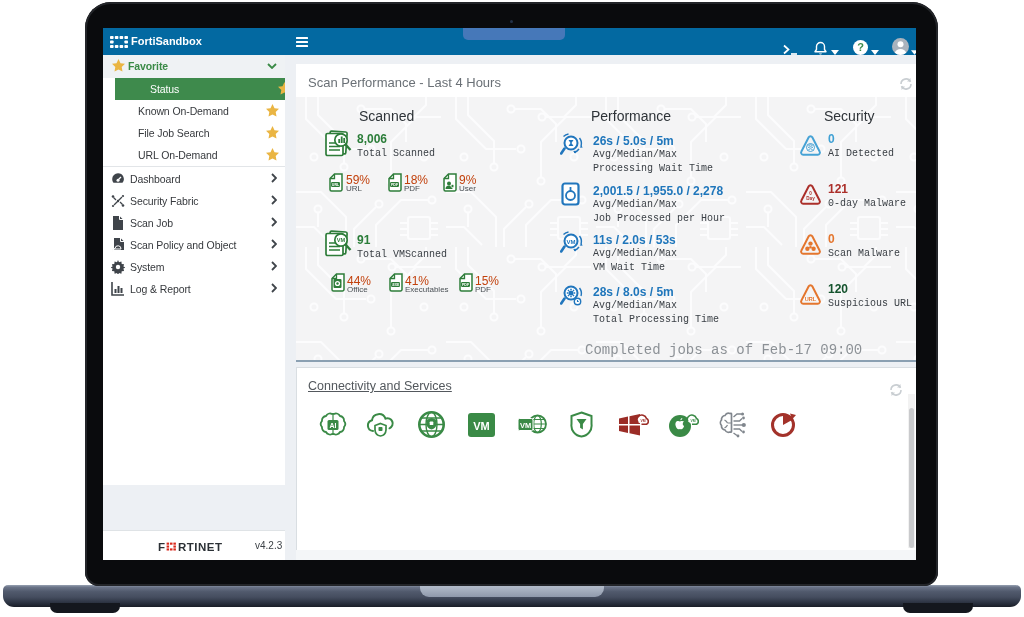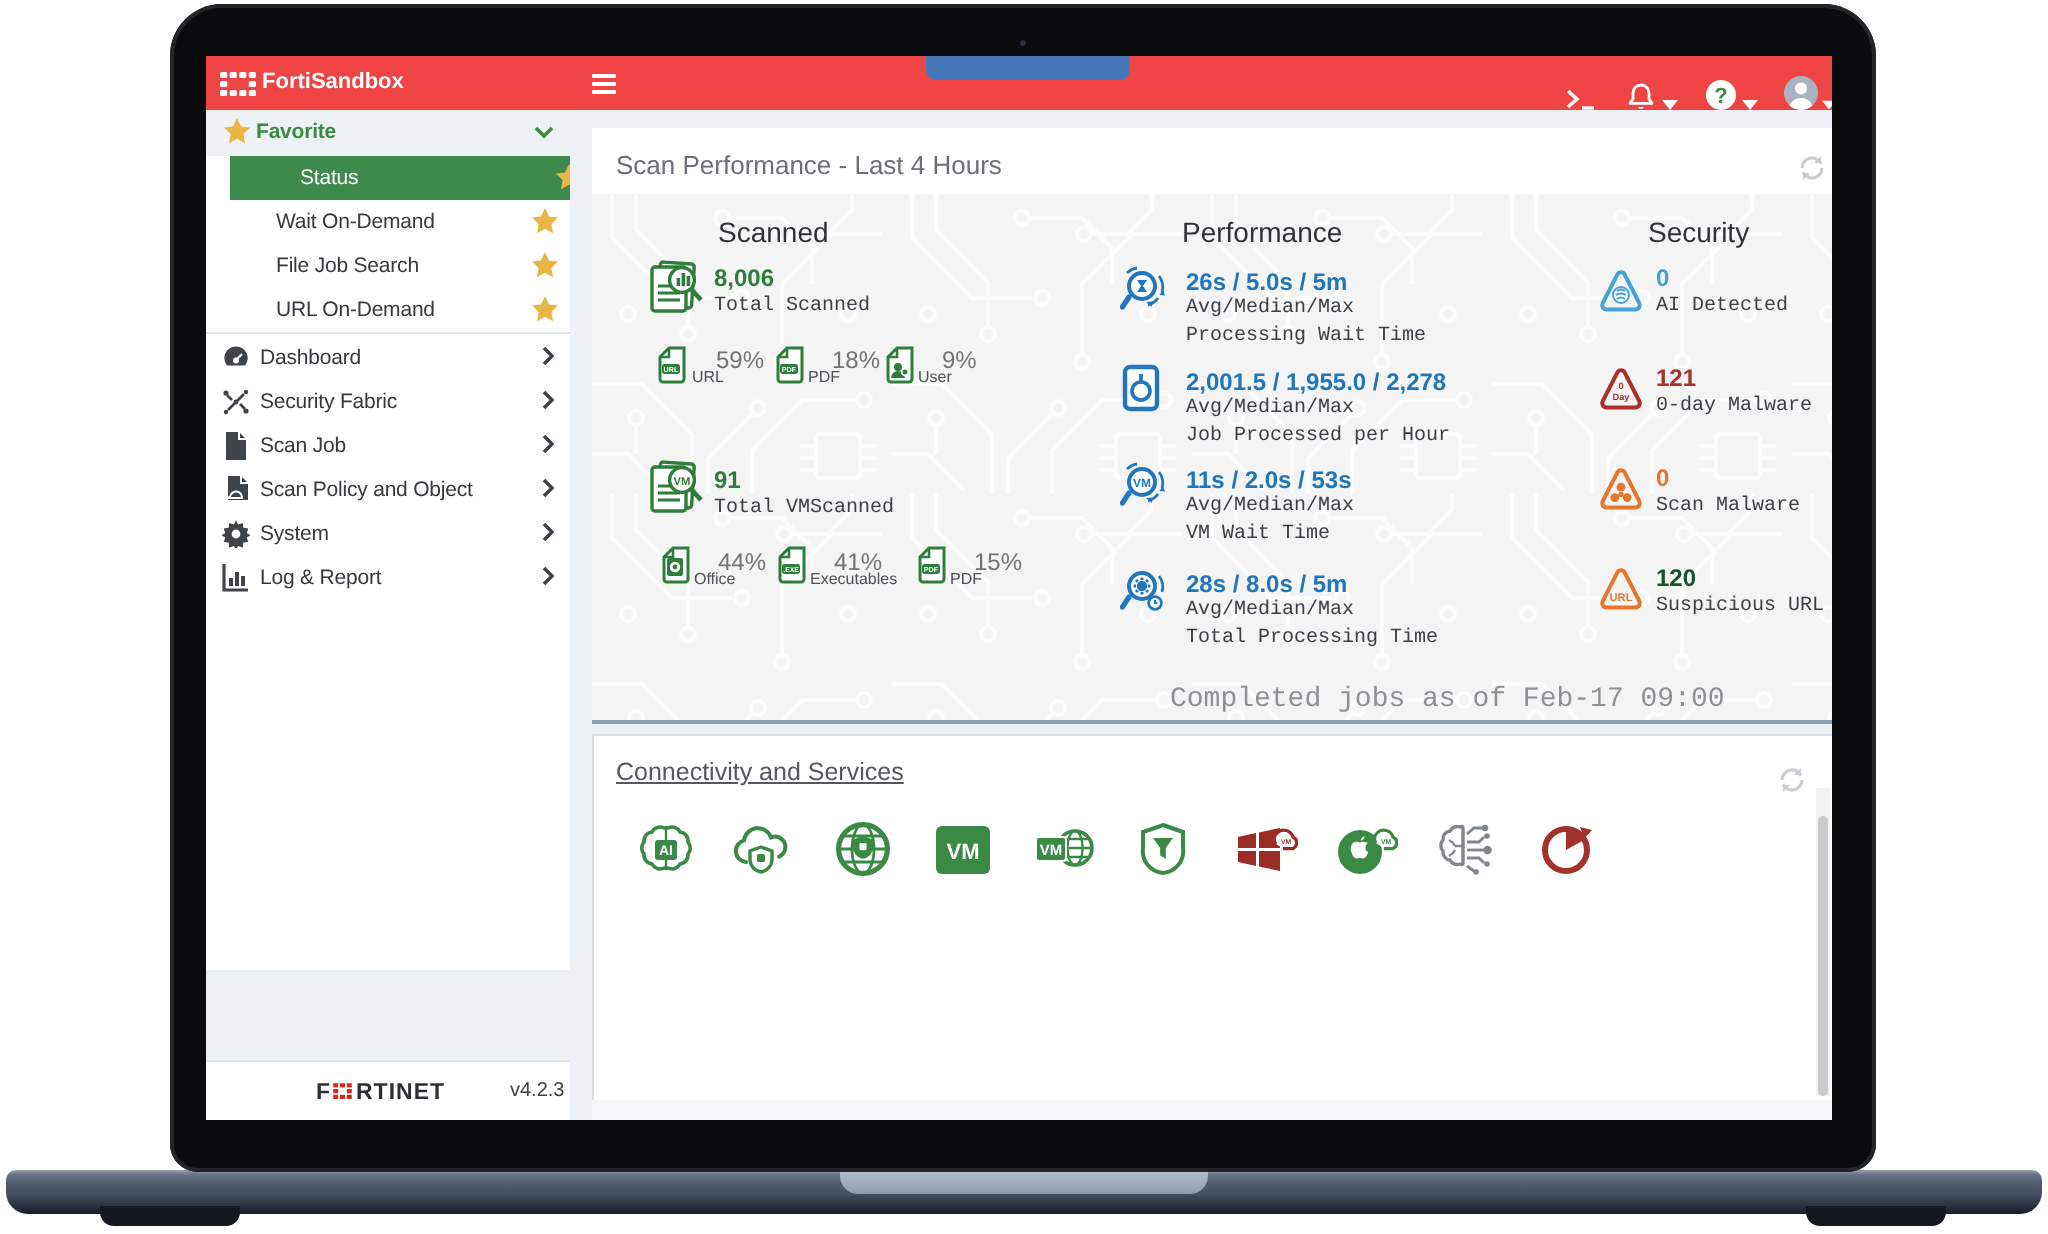--- a/index.html
+++ b/index.html
@@ -11,21 +11,21 @@
   background:linear-gradient(#97a1b2 0%,#6b7488 10%,#515a6d 30%,#454d5f 55%,#2c3342 80%,#191d27 100%);}
 #basenotch{left:420px;top:585px;width:184px;height:12px;border-radius:0 0 9px 9px;
   background:linear-gradient(#b7c0ce,#8f99ab);}
 .foot{top:603px;width:70px;height:10px;background:#14171e;border-radius:0 0 7px 7px;}
 #footL{left:50px;} #footR{left:903px;}
 #bezel{left:85px;top:2px;width:853px;height:584px;background:#0a0b0d;
   border-radius:26px 26px 14px 14px;box-shadow:inset 0 0 0 2px #232529;}
 #cam{left:510px;top:20px;width:3px;height:3px;border-radius:50%;background:#233148;}
 #screen{left:103px;top:28px;width:813px;height:532px;background:#edf0f4;overflow:hidden;}
 
-#hdr{left:0;top:0;width:813px;height:27px;background:#ef4444;}
+#hdr{left:0;top:0;width:813px;height:27px;background:#0369a1;}
 #hlogo{left:7px;top:8px;}
 #htitle{left:28px;top:0;height:27px;line-height:27px;color:#fff;font-size:11px;font-weight:bold;letter-spacing:0;}
 #burger{left:193px;top:9px;}
 #bluebtn{left:360px;top:0;width:102px;height:12px;border-radius:0 0 5px 5px;background:#4678b9;}
 .hic{top:0;height:27px;}
 
 #side{left:0;top:27px;width:182px;height:430px;background:#fff;}
 .row{left:0;width:182px;height:22px;line-height:22px;font-size:10.5px;letter-spacing:-0.1px;color:#36393d;}
 .row .txt{position:absolute;left:27px;top:0;}
 .row .txt2{position:absolute;left:35px;top:0;}
@@ -41,21 +41,21 @@
 #p1t{left:12px;top:0;height:38px;line-height:38px;font-size:13px;color:#6a7076;}
 #p1c{left:0;top:33px;width:620px;height:263px;background:#f4f4f5;overflow:hidden;}
 #p2{left:11px;top:312px;width:619px;height:182px;border:1px solid #d9dee2;}
 #p2t{left:11px;top:0;height:36px;line-height:36px;font-size:12.5px;color:#53585d;text-decoration:underline;}
 #below2{left:11px;top:495px;width:620px;height:10px;background:#f4f6f8;}
 .colh{font-size:14px;color:#2e3338;position:absolute;}
 .gval{color:#2b7d39;font-weight:bold;font-size:12px;position:absolute;white-space:nowrap;}
 .bval{color:#1f76bb;font-weight:bold;font-size:12px;position:absolute;white-space:nowrap;}
 .slbl{font-size:10px;color:#3b4046;position:absolute;white-space:nowrap;font-family:Liberation Mono, monospace;}
 .tlbl{font-size:8px;color:#4a5055;position:absolute;white-space:nowrap;}
-.gpct{color:#737373;font-size:12px;position:absolute;white-space:nowrap;margin-left:12px;}
+.gpct{color:#c2410c;font-size:12px;position:absolute;white-space:nowrap;}
 </style>
 </head>
 <body>
 <div class="abs" id="base"></div>
 <div class="abs" id="basenotch"></div>
 <div class="abs foot" id="footL"></div>
 <div class="abs foot" id="footR"></div>
 <div class="abs" id="bezel"></div>
 <div class="abs" id="cam"></div>
 <div class="abs" id="screen">
@@ -124,21 +124,21 @@
           <path d="M1 1 L5 5 L9 1" fill="none" stroke="#3a8a46" stroke-width="1.8"></path>
         </svg>
     </div>
     <div class="abs row" id="stat">
       <span class="txt2">Status</span>
       <svg class="star" style="left:163px" width="13" height="13" viewBox="0 0 13 13">
           <path d="M6.5 0 L8.5 4.2 13 4.8 9.7 8 10.5 12.6 6.5 10.4 2.5 12.6 3.3 8 0 4.8 4.5 4.2z" fill="#eab543"></path>
         </svg>
     </div>
     <div class="abs row" style="top:45px">
-        <span class="txt2">Wait On-Demand</span>
+        <span class="txt2">Known On-Demand</span>
       <svg class="star" style="left:163px" width="13" height="13" viewBox="0 0 13 13">
           <path d="M6.5 0 L8.5 4.2 13 4.8 9.7 8 10.5 12.6 6.5 10.4 2.5 12.6 3.3 8 0 4.8 4.5 4.2z" fill="#eab543"></path>
         </svg>
       </div>
     <div class="abs row" style="top:67px">
         <span class="txt2">File Job Search</span>
       <svg class="star" style="left:163px" width="13" height="13" viewBox="0 0 13 13">
           <path d="M6.5 0 L8.5 4.2 13 4.8 9.7 8 10.5 12.6 6.5 10.4 2.5 12.6 3.3 8 0 4.8 4.5 4.2z" fill="#eab543"></path>
         </svg>
       </div>

